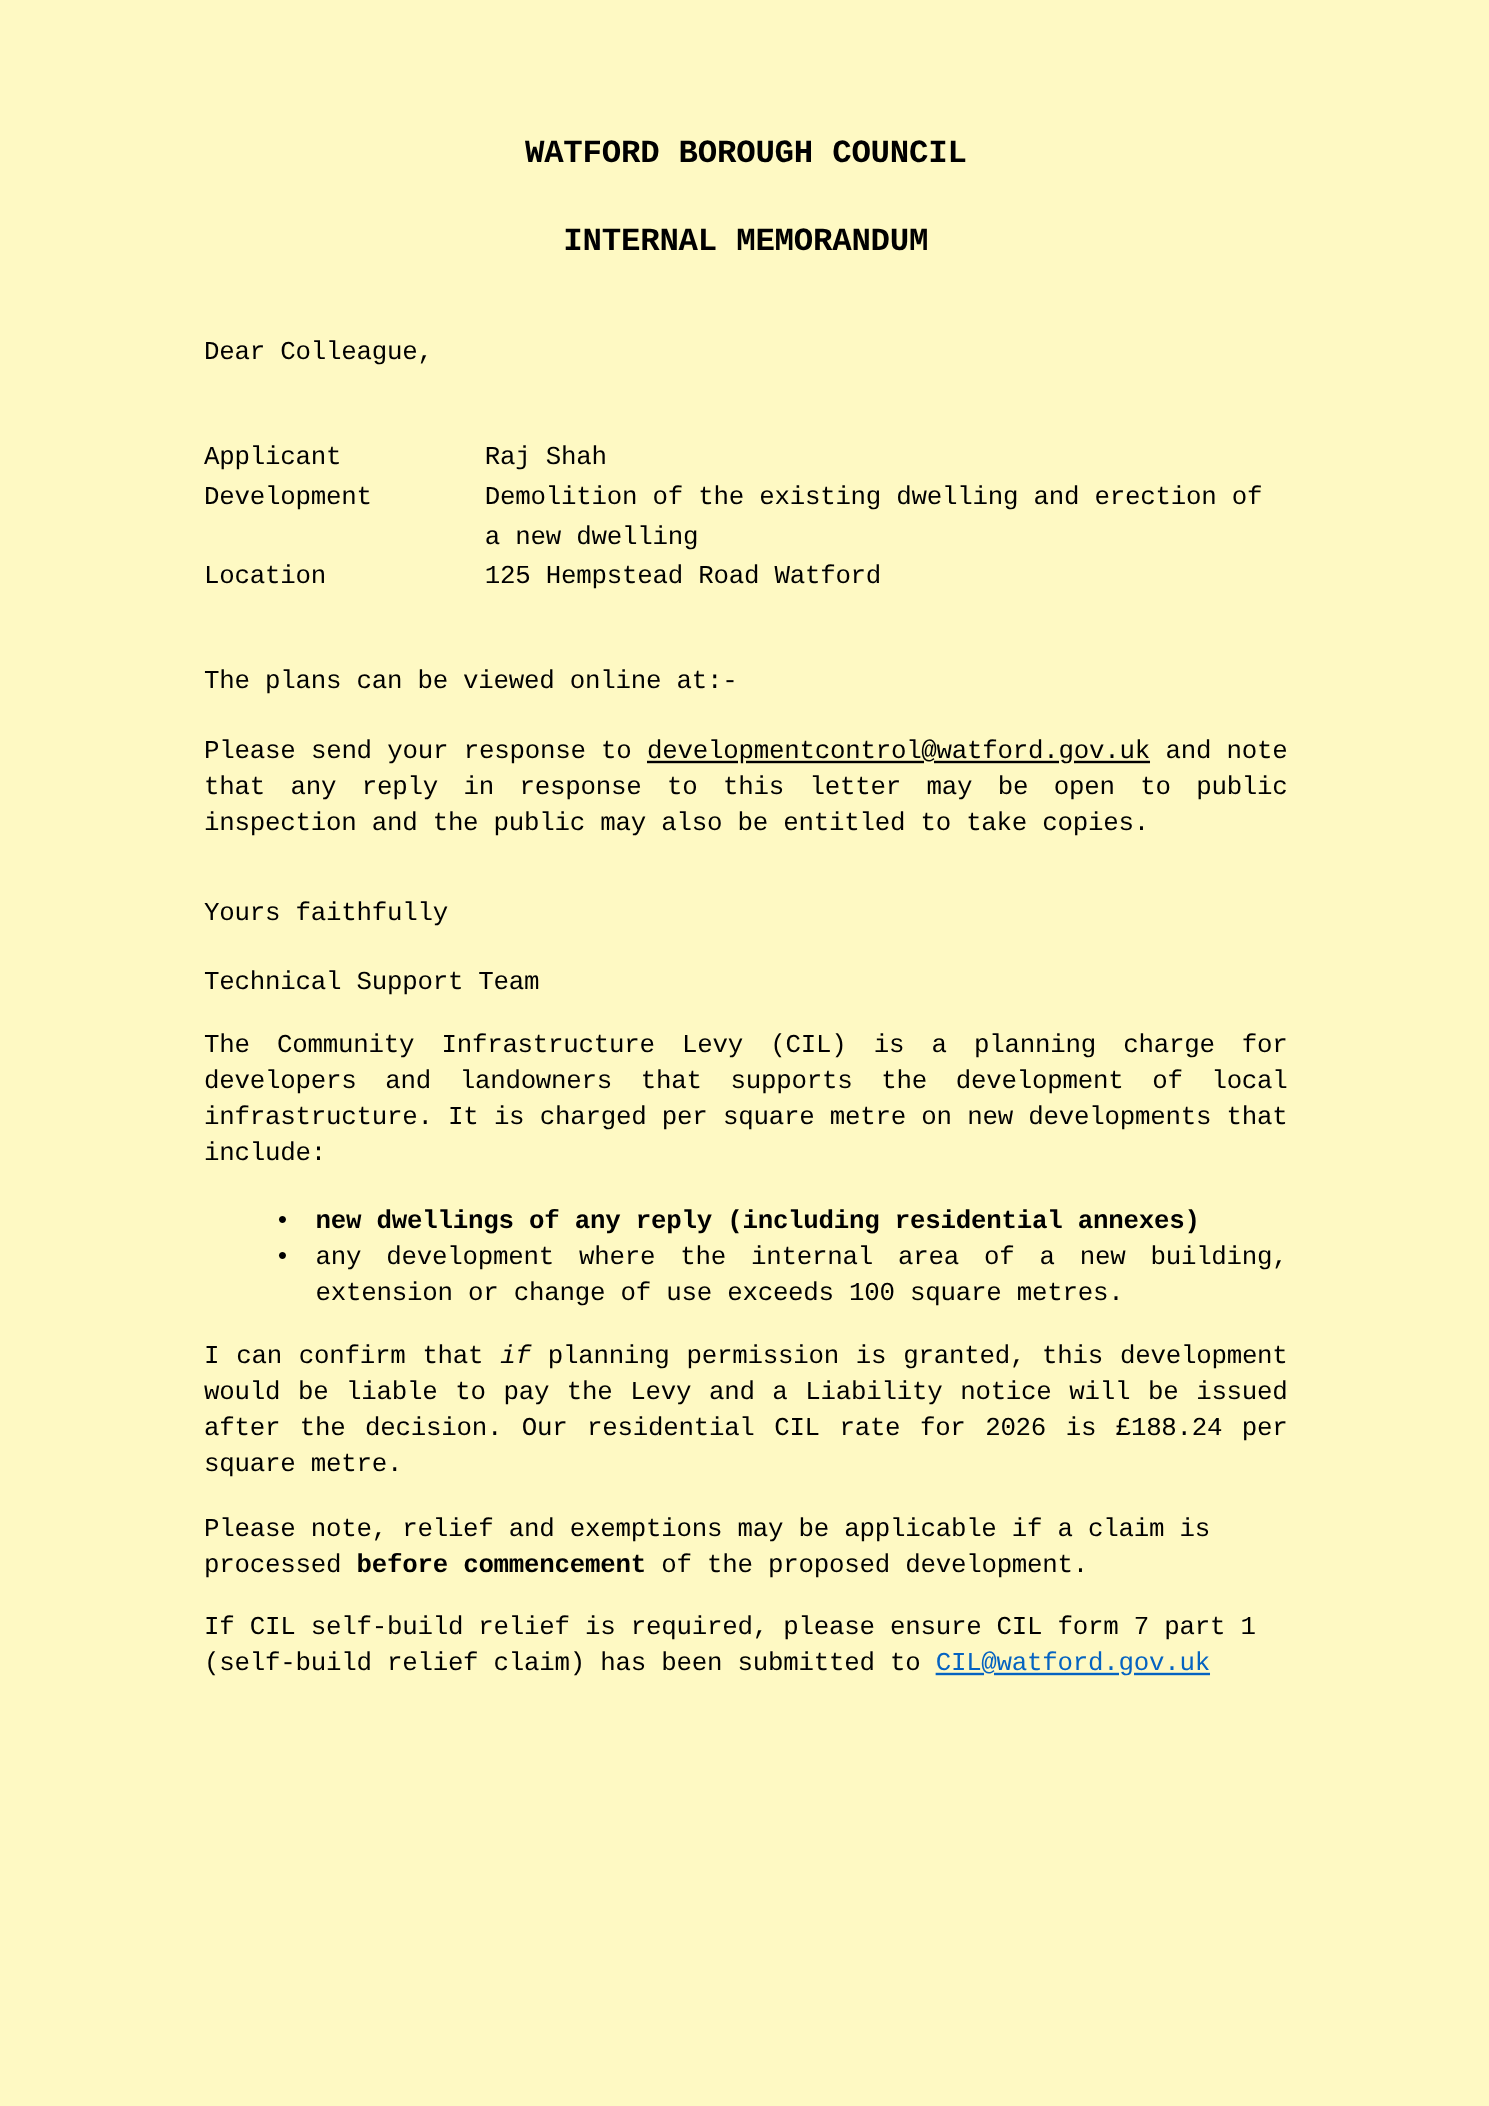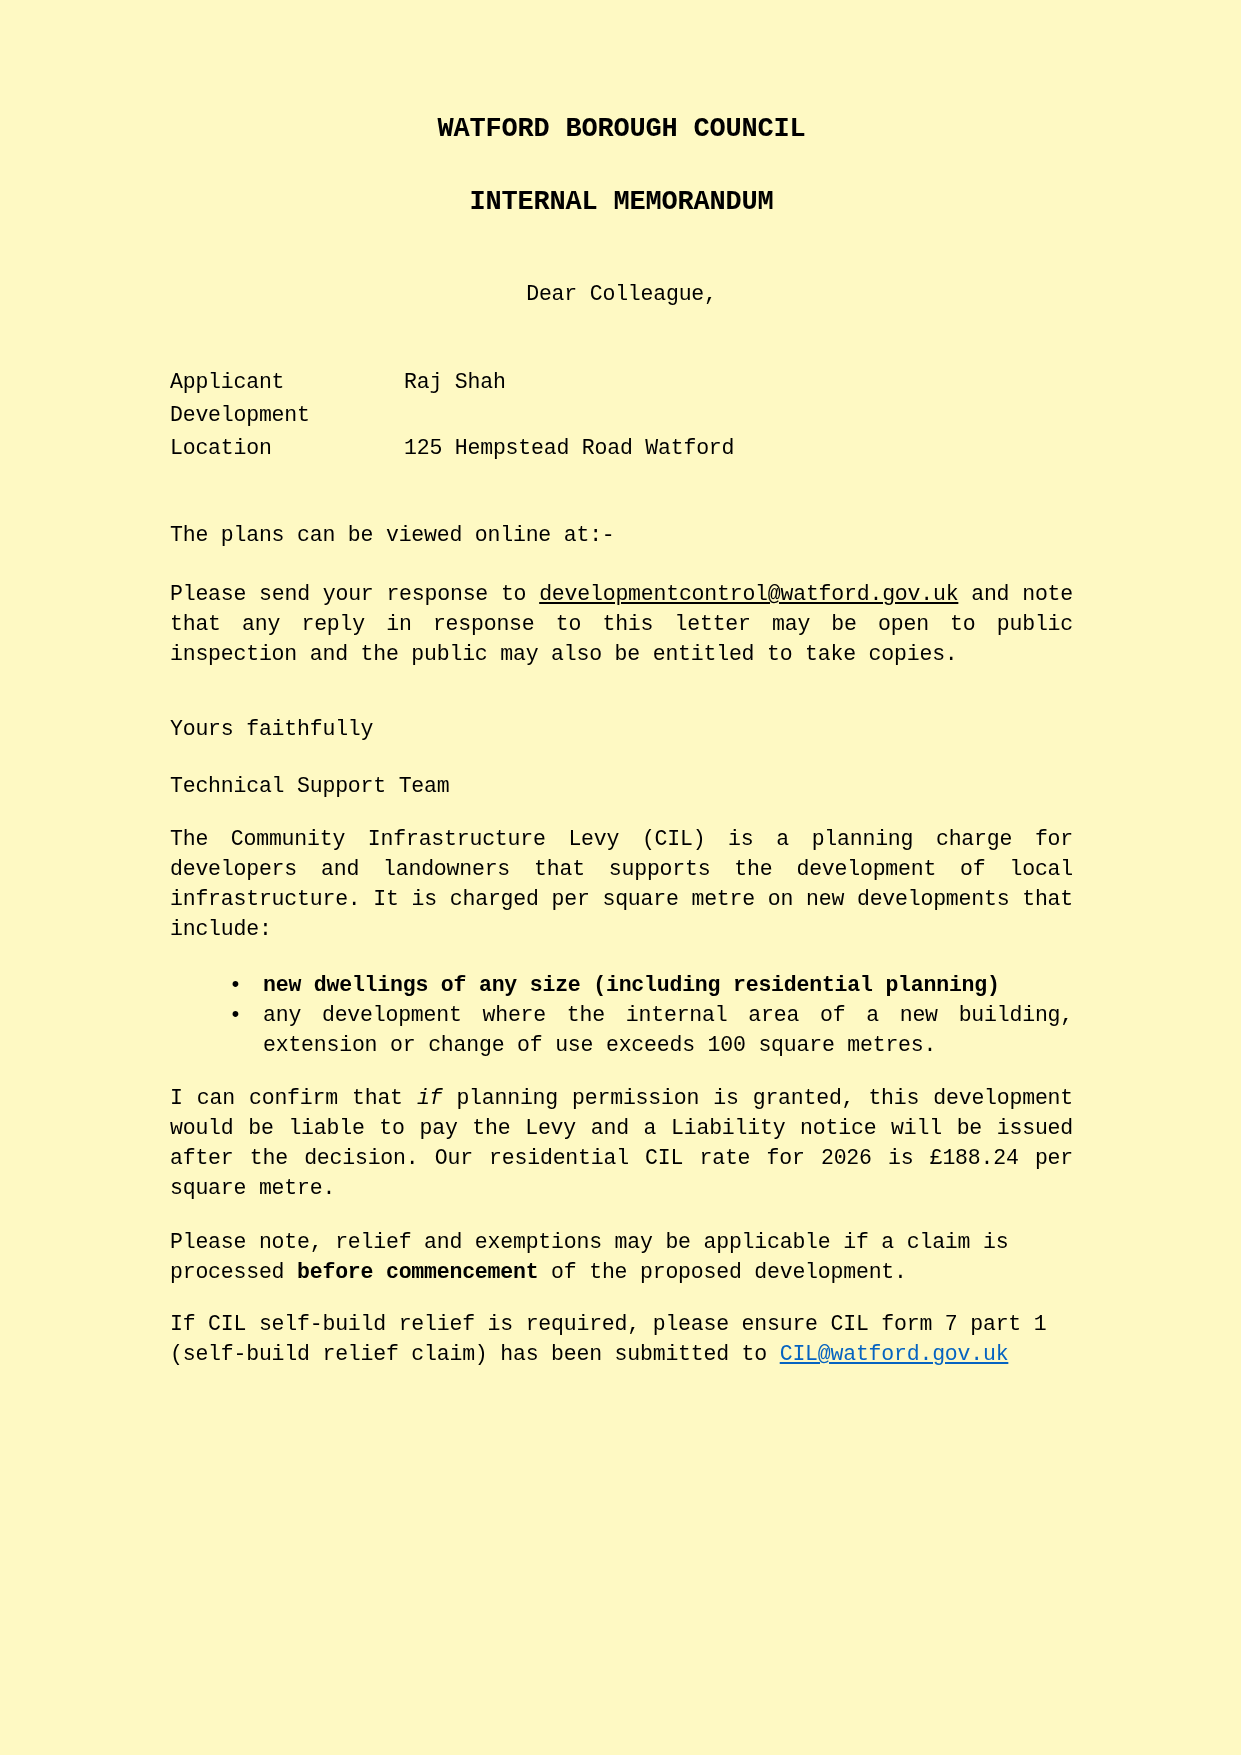--- a/index.html
+++ b/index.html
@@ -20,21 +20,21 @@
   }
   .doc-title {
     font-size: 27px;
     line-height: 34px;
     font-weight: bold;
     text-align: center;
     letter-spacing: -0.2px;
     margin: 0;
   }
   .doc-title.first { margin-bottom: 39px; }
-  .salutation { margin: 60px 0 57px 0; text-align: center; }
+  .salutation { margin: 60px 0 57px 0; }
   .details { margin: 0 0 55px 0; }
   .detail-row {
     display: grid;
     grid-template-columns: 234px 1fr;
     line-height: 33px;
   }
   p { margin: 0 0 26px 0; }
   p.justified { text-align: justify; }
   .plans-block { margin-bottom: 29px; }
   .plans-block .line { display: block; }
@@ -76,20 +76,21 @@
 
   <div class="salutation">Dear Colleague,</div>
 
   <div class="details">
     <div class="detail-row">
       <span>Applicant</span>
       <span>Raj Shah</span>
     </div>
     <div class="detail-row">
       <span>Development</span>
+      <span>Demolition of the existing dwelling and erection of a new dwelling</span>
     </div>
     <div class="detail-row">
       <span>Location</span>
       <span>125 Hempstead Road Watford</span>
     </div>
   </div>
 
 
   <p class="plans-block">
     <span class="line">The plans can be viewed online at:-</span>
@@ -100,21 +101,21 @@
   <p class="valediction">Yours faithfully</p>
 
   <p class="signoff">Technical Support Team</p>
 
 
   <p class="justified">The Community Infrastructure Levy (CIL) is a planning charge for developers and landowners that supports the development of local infrastructure.  It is charged per square metre on new developments that include:</p>
 
   <div class="bullets">
     <div class="bullet-item">
       <span class="dot">•</span>
-      <span class="bullet-text b">new dwellings of any size (including residential planning)</span>
+      <span class="bullet-text b">new dwellings of any reply (including residential annexes)</span>
     </div>
     <div class="bullet-item">
       <span class="dot">•</span>
       <span class="bullet-text justified">any development where the internal area of a new building, extension or change of use exceeds 100 square metres.</span>
     </div>
   </div>
 
   <p class="justified confirm-para"><span>I can confirm that </span><span class="italic">if</span><span> planning permission is granted, this development would be liable to pay the Levy and a Liability notice will be issued after the decision. Our residential CIL rate for 2026 is £188.24 per square metre.</span></p>
 
   <p class="relief-para"><span>Please note, relief and exemptions may be applicable if a claim is processed </span><span class="bold">before commencement</span><span> of the proposed development.</span></p>

